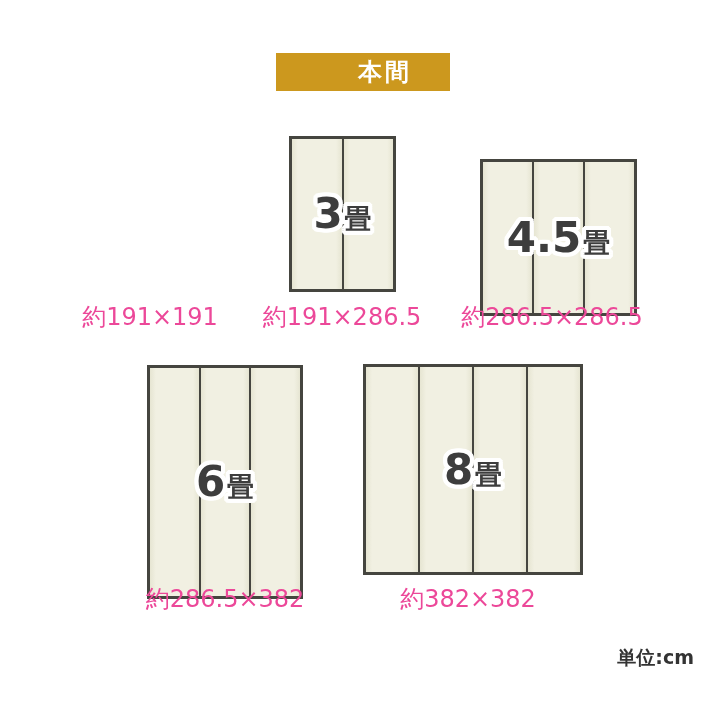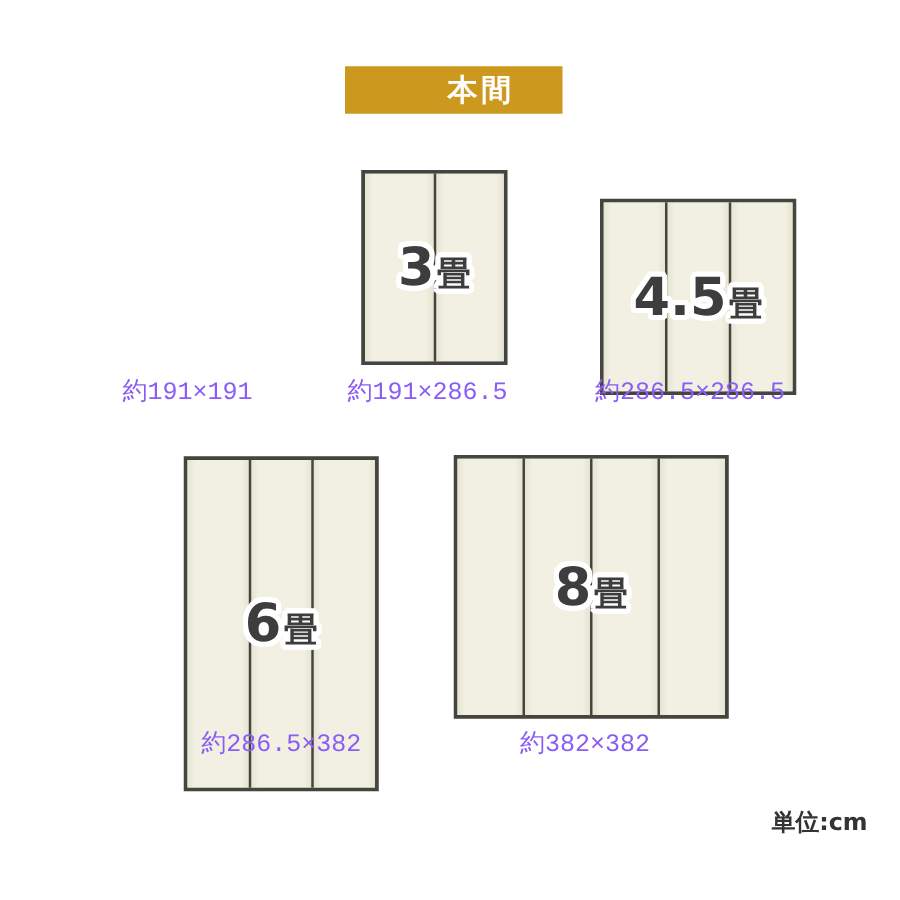--- a/index.html
+++ b/index.html
@@ -23,23 +23,23 @@
     position:absolute;box-sizing:border-box;border:3px solid #45453F;background:#F0EFE1;
   }
   .panel-row{display:flex;width:100%;height:100%;}
   .panel{
     flex:1;
     background:linear-gradient(90deg,#E6E5D2 0%,#F1F0E2 12%,#F1F0E2 88%,#E6E5D2 100%);
   }
   .panel + .panel{border-left:2px solid #45453F;}
 
   .mat-2  {left:98px;  top:187px; width:104px; height:105px;}
-  .mat-3  {left:289px; top:136px; width:117px; height:156px;}
+  .mat-3  {left:289px; top:136px; width:107px; height:156px;}
   .mat-45 {left:480px; top:135px; width:157px; height:157px;margin-top:24px;}
-  .mat-6  {left:147px; top:365px; width:156px; height:268px;}
+  .mat-6  {left:147px; top:365px; width:156px; height:234px;}
   .mat-8  {left:363px; top:364px; width:220px; height:211px;}
 
   
   .size-label{
     position:absolute;inset:0;display:flex;align-items:center;justify-content:center;
     pointer-events:none;
   }
   .label-inner{
     color:#3D3D3D;font-weight:bold;line-height:1;white-space:nowrap;
     text-shadow:
@@ -47,21 +47,21 @@
       3px 3px 0 #fff,3px -3px 0 #fff,-3px 3px 0 #fff,-3px -3px 0 #fff,
       4px 2px 0 #fff,4px -2px 0 #fff,-4px 2px 0 #fff,-4px -2px 0 #fff,
       2px 4px 0 #fff,2px -4px 0 #fff,-2px 4px 0 #fff,-2px -4px 0 #fff;
   }
   .label-inner .num{font-size:42px;}
   .label-inner .jo{font-size:27px;margin-left:2px;}
 
   
   .dim{
     position:absolute;transform:translateX(-50%);
-    font-size:20px;font-weight:500;color:#8b5cf6;white-space:nowrap;line-height:1.1;font-family:Liberation Mono, monospace;
+    font-size:24px;font-weight:500;color:#ec4899;white-space:nowrap;line-height:1.1;
   }
   .dim-2 {left:150px;top:304px;}
   .dim-3 {left:342px;top:304px;}
   .dim-45{left:552px;top:304px;}
   .dim-6 {left:225px;top:586px;}
   .dim-8 {left:468px;top:586px;text-align:center;}
 
   
   .unit-note{
     position:absolute;right:26px;top:645px;

